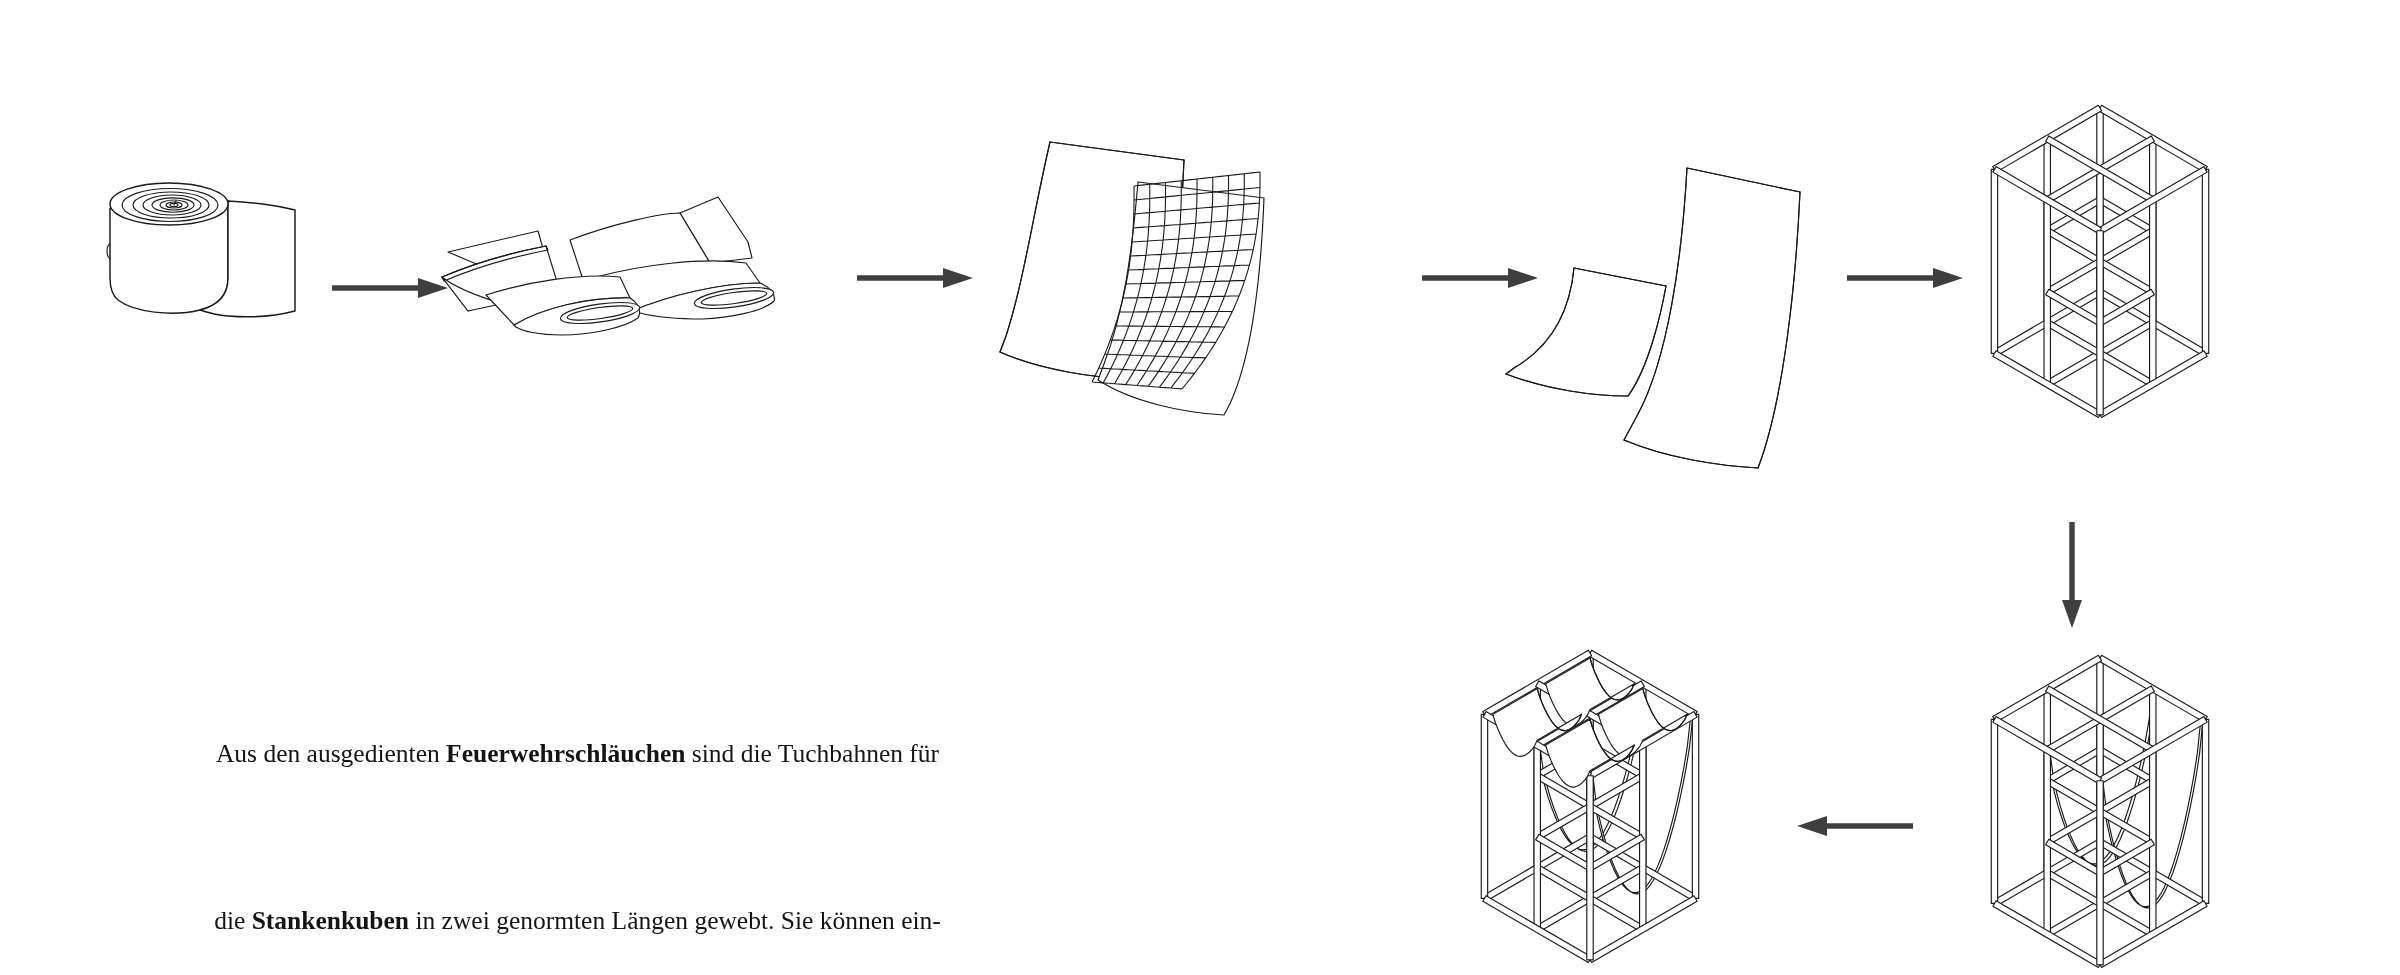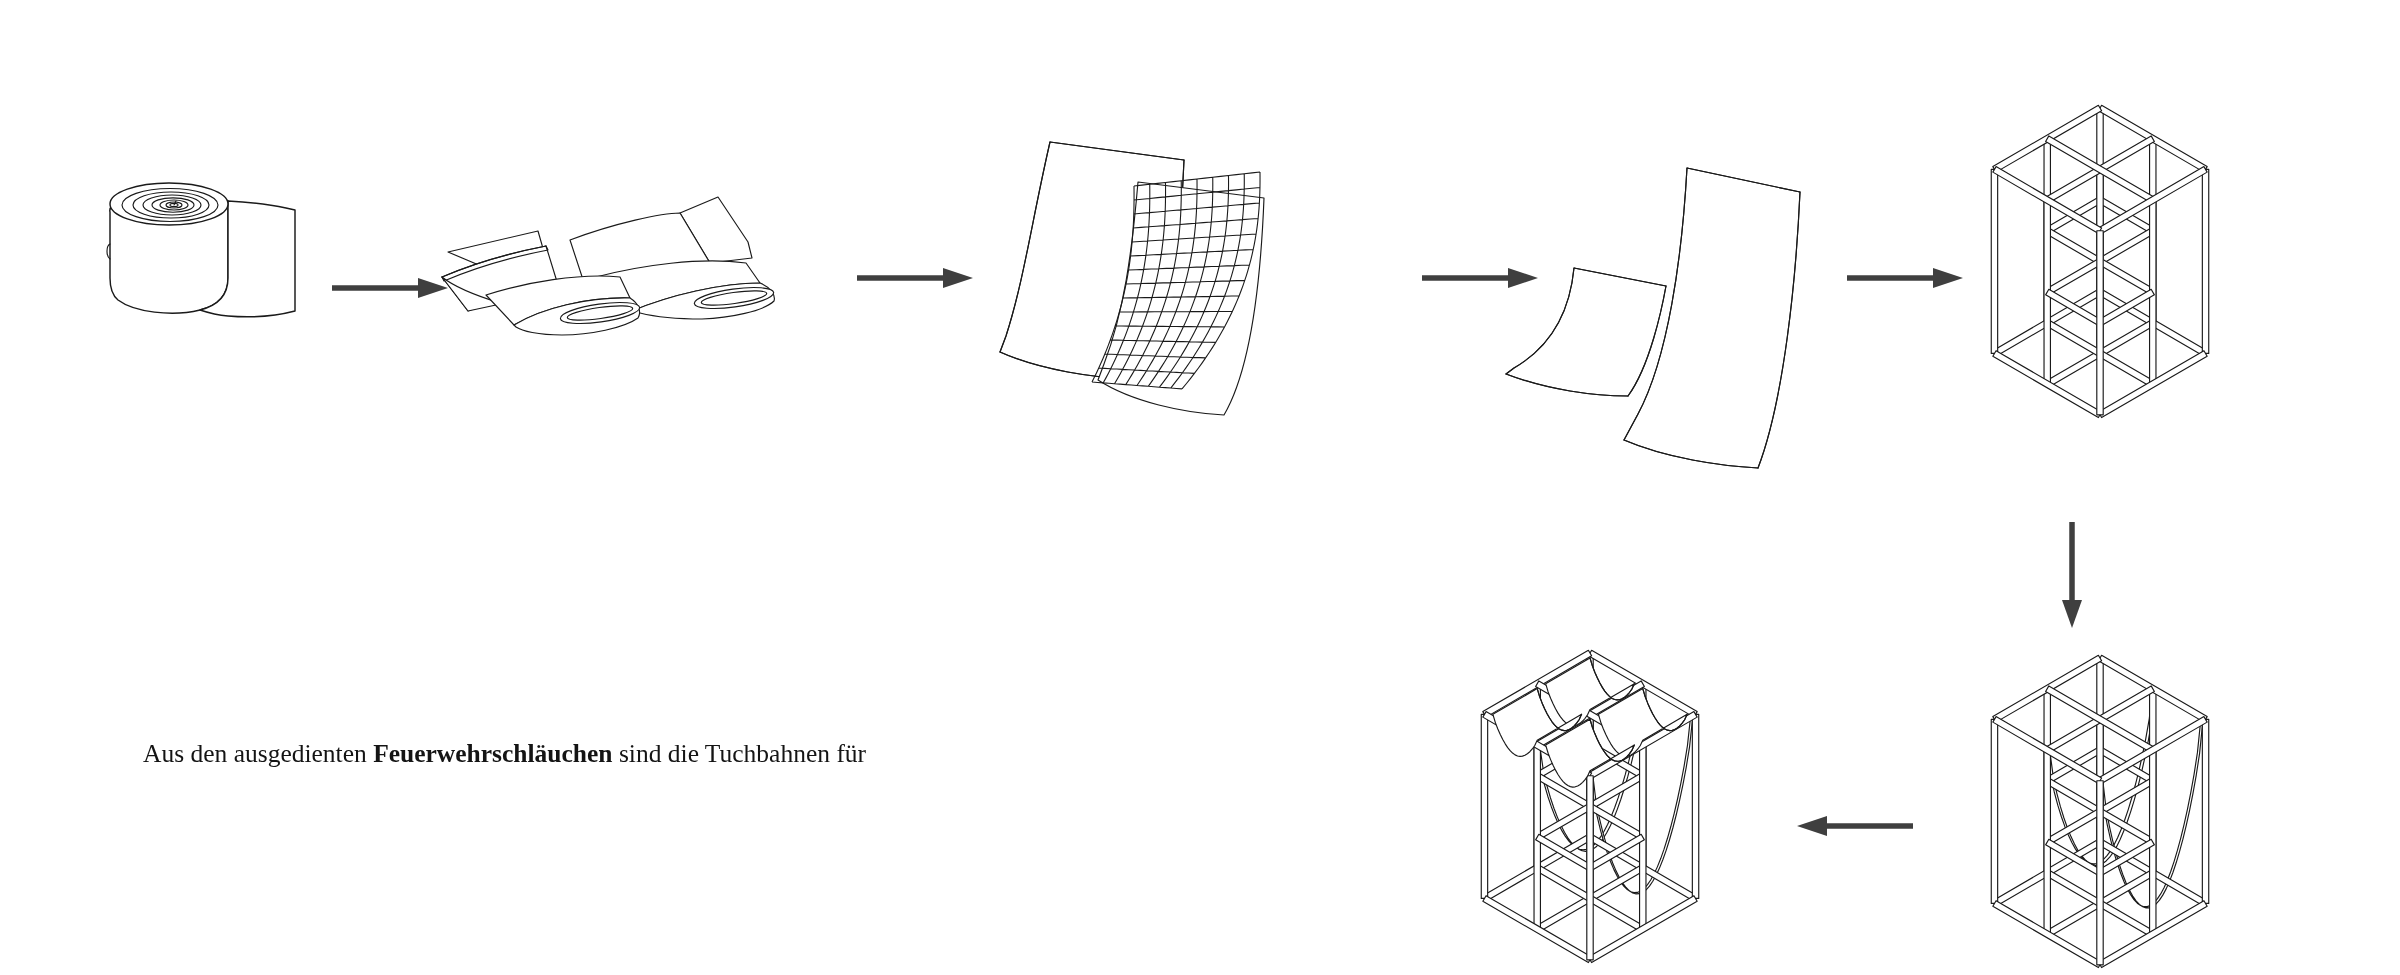--- a/index.html
+++ b/index.html
@@ -13,20 +13,21 @@
     position: relative;
     overflow: hidden;
     font-family: "Liberation Serif", "DejaVu Serif", serif;
     color: #000000;
   }
   .canvas {
     position: absolute;
     left: 0; top: 0;
     width: 2400px;
     height: 975px;
+    text-align: center;
   }
   .stage {
     position: absolute;
   }
 
   
   #caption-block {
     position: absolute;
     left: 92px;
     top: 636px;
@@ -323,20 +324,23 @@
           </g>
         </g>
     </svg>
   </div>
 
   <div id="caption-block">
     <p class="para">
       <span class="line">
         <span>Aus den ausgedienten </span><b>Feuerwehrschläuchen</b><span> sind die Tuchbahnen für</span>
       </span>
+      <span class="line">
+        <span>die </span><b>Stankenkuben</b><span> in zwei genormten Längen gewebt. Sie können ein-</span>
+      </span>
       
       
       
     </p>
 
   </div>
 
 </div>
 
 </body></html>

